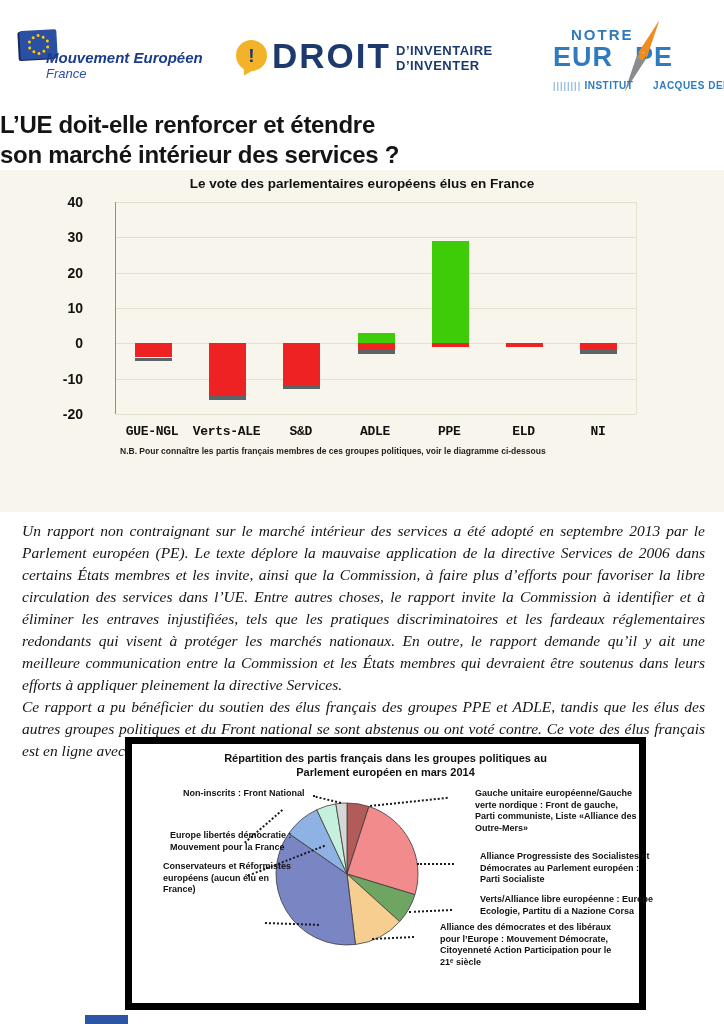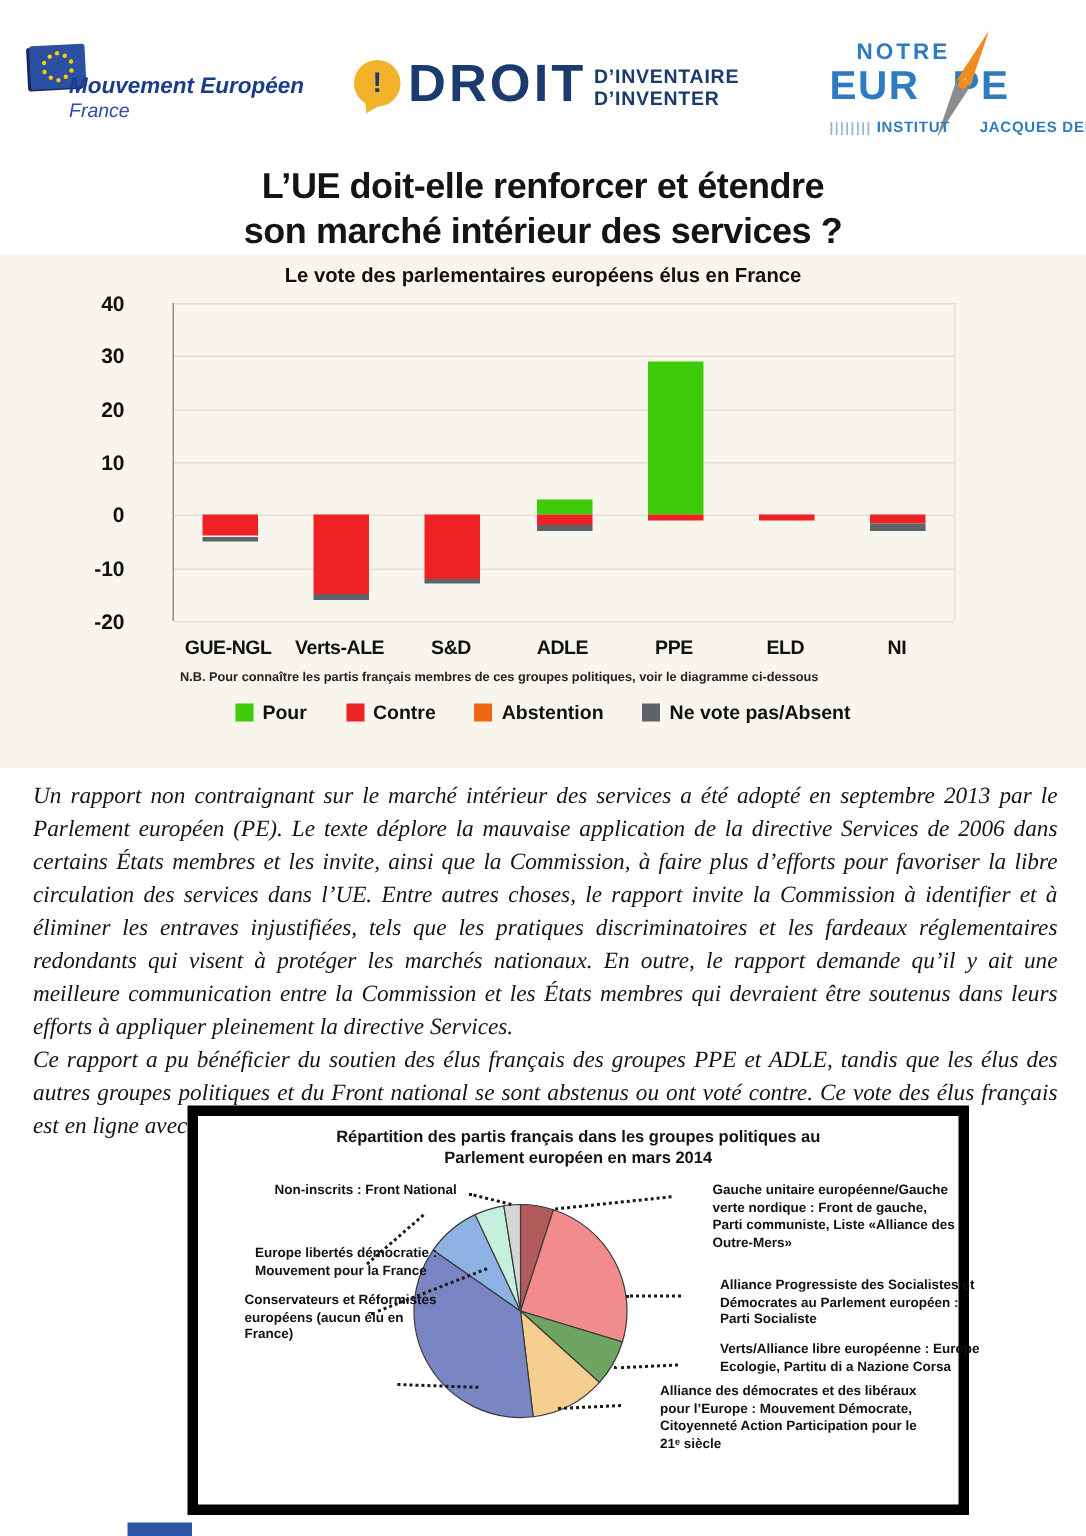--- a/index.html
+++ b/index.html
@@ -23,33 +23,33 @@
   .droit-sub{position:absolute;left:160px;top:9px;font-size:13px;font-weight:bold;color:#1d3a6e;line-height:15px;letter-spacing:0.5px;}
   .ne{position:absolute;left:553px;top:18px;width:165px;height:88px;color:#2e7bbf;}
   .ne-notre{position:absolute;left:18px;top:8px;font-size:15px;font-weight:bold;letter-spacing:2px;}
   .ne-europe{position:absolute;left:0px;top:24px;font-size:27px;font-weight:bold;letter-spacing:1px;}
   .ne-europe .gap{display:inline-block;width:22px;}
   .ne-bottom{position:absolute;left:0px;top:62px;font-size:10px;font-weight:bold;letter-spacing:0.5px;white-space:nowrap;}
   .ne-ticks{color:#8fb7dd;font-size:9px;letter-spacing:1px;}
   .ne-needle{position:absolute;left:72px;top:-4px;}
 
   
-  .main-title{position:absolute;left:0;top:110px;width:724px;text-align:center;
+  .main-title{position:absolute;left:0;top:110px;width:724px;
               font-size:24px;font-weight:bold;line-height:30px;color:#141414;letter-spacing:-0.3px;}
 
   
   .band{position:absolute;left:0;top:170px;width:724px;height:342px;background:#f8f6ec;}
   .bar-title{position:absolute;left:0;top:6px;width:724px;text-align:center;font-size:13.5px;font-weight:bold;}
   #y-axis{position:absolute;left:55px;top:32px;width:50px;height:212px;}
   .ytick{position:absolute;right:22px;width:44px;text-align:right;font-size:14px;font-weight:bold;height:18px;line-height:18px;}
   #bar-plot{position:absolute;left:115px;top:32px;width:520px;height:212px;
             border-left:1px solid #8f8f82;border-right:1px solid #e6e2d2;}
   .gridline{position:absolute;left:0;width:100%;height:1px;background:#e4dfce;}
   .bar-seg{position:absolute;}
-  #x-labels{position:absolute;left:115px;top:254px;width:520px;height:18px;}
+  #x-labels{position:absolute;left:115px;top:254px;width:520px;height:18px;font-family:Liberation Mono, monospace;}
   .xtick{position:absolute;width:74px;text-align:center;font-size:13px;font-weight:bold;letter-spacing:-0.3px;}
   .bar-note{position:absolute;left:120px;top:276px;font-size:8.5px;font-weight:bold;color:#222;}
   #bar-legend{position:absolute;left:0;top:297px;width:724px;display:flex;justify-content:center;gap:26px;}
   .legend-item{display:flex;align-items:center;gap:6px;font-size:13px;font-weight:bold;}
   .legend-swatch{display:inline-block;width:12px;height:12px;}
 
   
   .body-text{position:absolute;left:22px;top:520px;width:683px;
              font-family:"Liberation Serif",serif;font-size:15.5px;line-height:22px;text-align:justify;color:#151515;}
   .body-text p{margin:0;font-style:italic;}
@@ -159,38 +159,20 @@
     <div id="x-labels">
         <div class="xtick" style="left: 0.1px;">GUE-NGL</div>
         <div class="xtick" style="left: 74.4px;">Verts-ALE</div>
         <div class="xtick" style="left: 148.7px;">S&amp;D</div>
         <div class="xtick" style="left: 223px;">ADLE</div>
         <div class="xtick" style="left: 297.3px;">PPE</div>
         <div class="xtick" style="left: 371.6px;">ELD</div>
         <div class="xtick" style="left: 445.9px;">NI</div>
       </div>
     <div class="bar-note">N.B. Pour connaître les partis français membres de ces groupes politiques, voir le diagramme ci-dessous</div>
-    <div id="bar-legend">
-        <div class="legend-item">
-          <span class="legend-swatch" style="background: rgb(61, 204, 7);"></span>
-          <span>Pour</span>
-        </div>
-        <div class="legend-item">
-          <span class="legend-swatch" style="background: rgb(238, 34, 34);"></span>
-          <span>Contre</span>
-        </div>
-        <div class="legend-item">
-          <span class="legend-swatch" style="background: rgb(238, 102, 17);"></span>
-          <span>Abstention</span>
-        </div>
-        <div class="legend-item">
-          <span class="legend-swatch" style="background: rgb(91, 100, 102);"></span>
-          <span>Ne vote pas/Absent</span>
-        </div>
-      </div>
   </div>
 
   <div class="body-text">
     <p>Un rapport non contraignant sur le marché intérieur des services a été adopté en septembre 2013 par le Parlement européen (PE). Le texte déplore la mauvaise application de la directive Services de 2006 dans certains États membres et les invite, ainsi que la Commission, à faire plus d’efforts pour favoriser la libre circulation des services dans l’UE. Entre autres choses, le rapport invite la Commission à identifier et à éliminer les entraves injustifiées, tels que les pratiques discriminatoires et les fardeaux réglementaires redondants qui visent à protéger les marchés nationaux. En outre, le rapport demande qu’il y ait une meilleure communication entre la Commission et les États membres qui devraient être soutenus dans leurs efforts à appliquer pleinement la directive Services.</p>
     <p>Ce rapport a pu bénéficier du soutien des élus français des groupes PPE et ADLE, tandis que les élus des autres groupes politiques et du Front national se sont abstenus ou ont voté contre. Ce vote des élus français est en ligne avec celui exprimé au niveau du PE tout entier.</p>
   </div>
 
   <div class="pie-box">
     <div class="pie-title"><span>Répartition des partis français dans les groupes politiques au Parlement européen en mars 2014</span></div>
 

